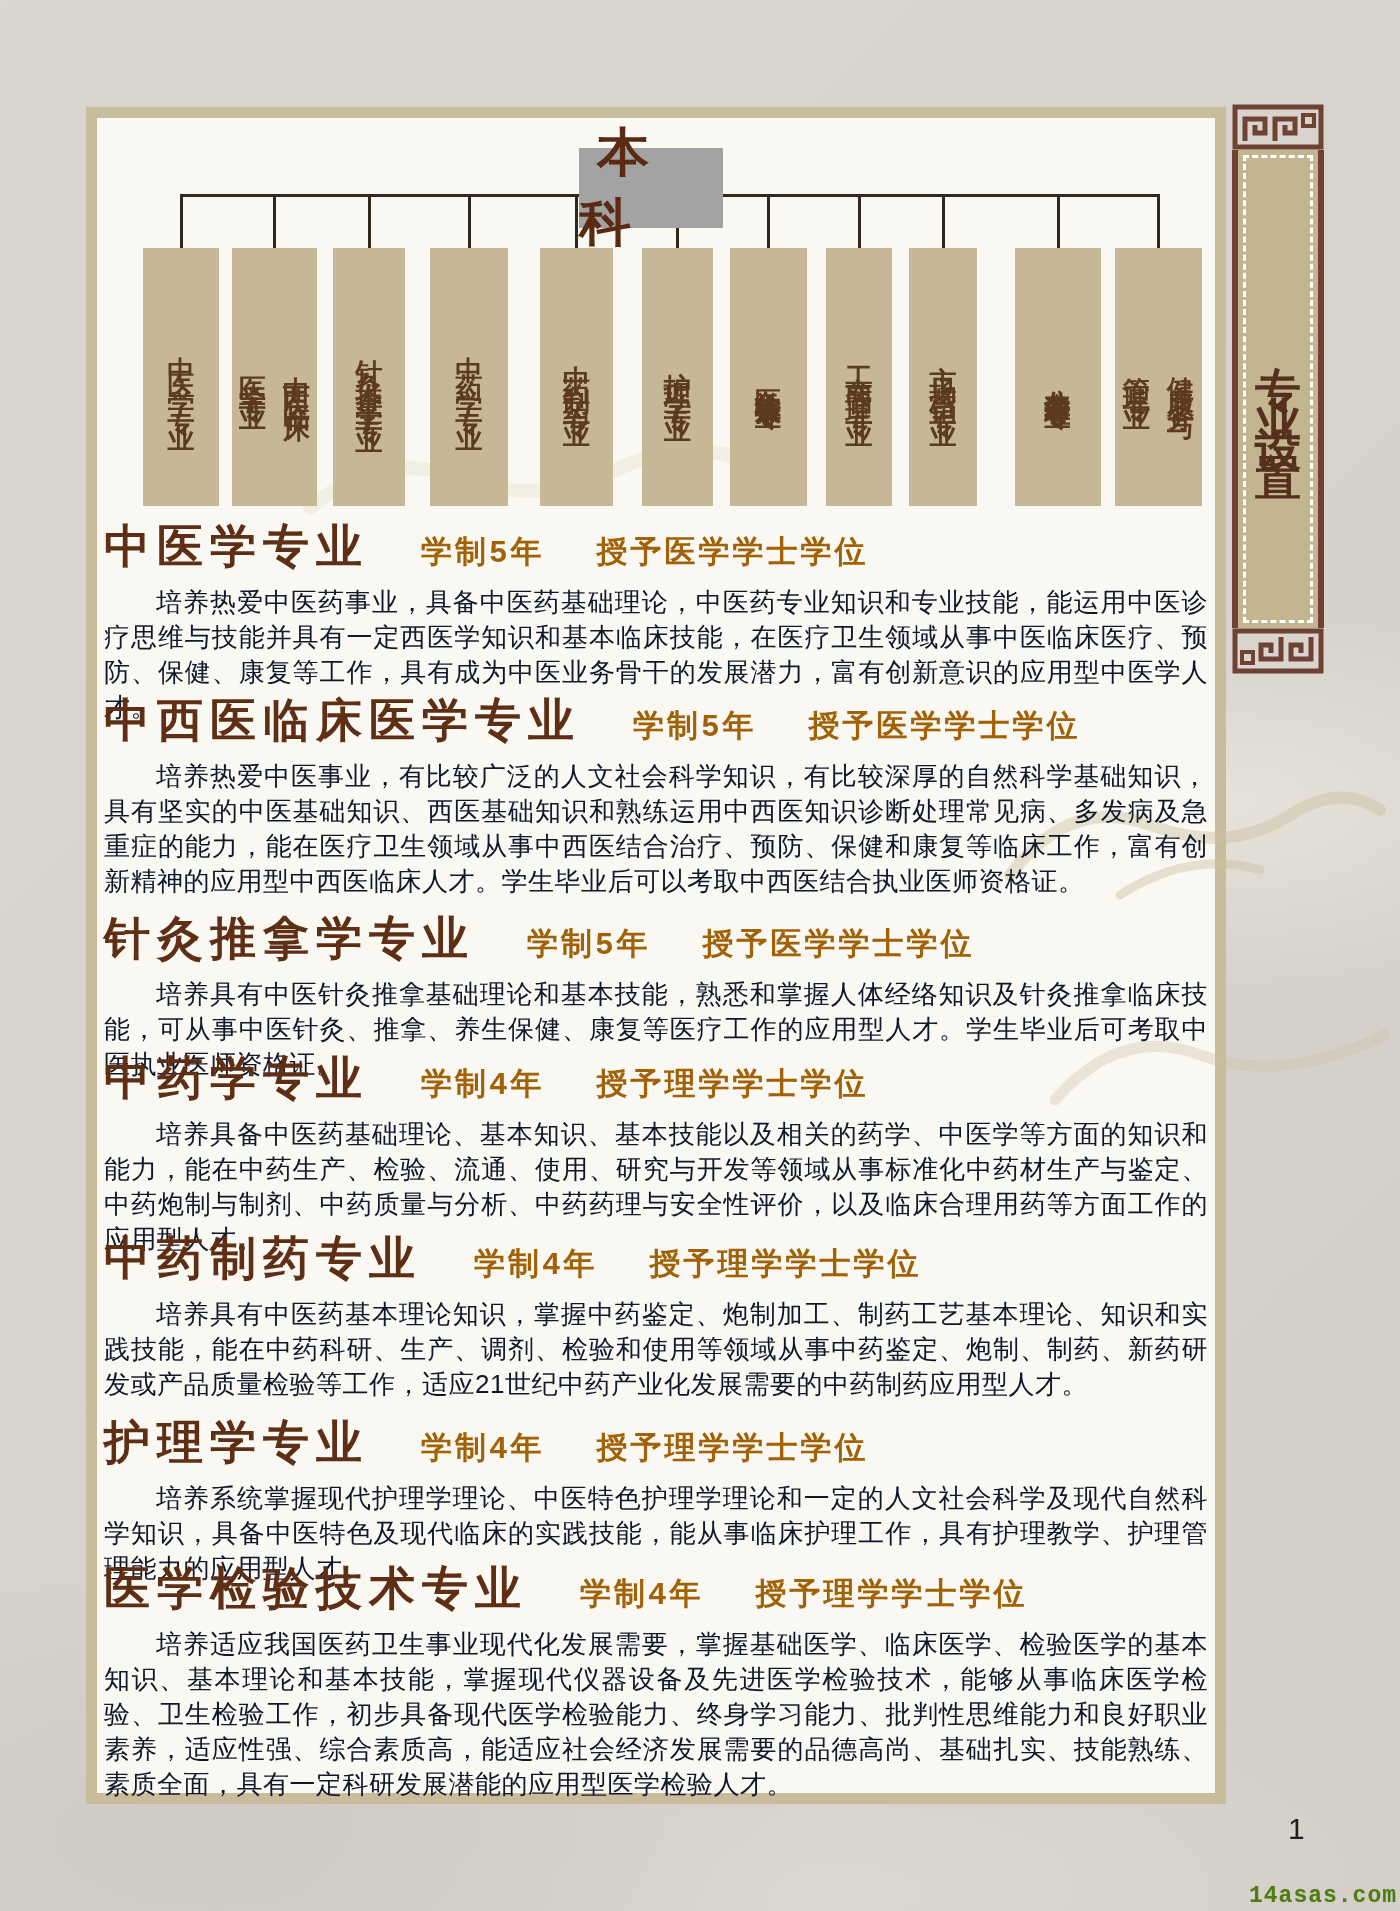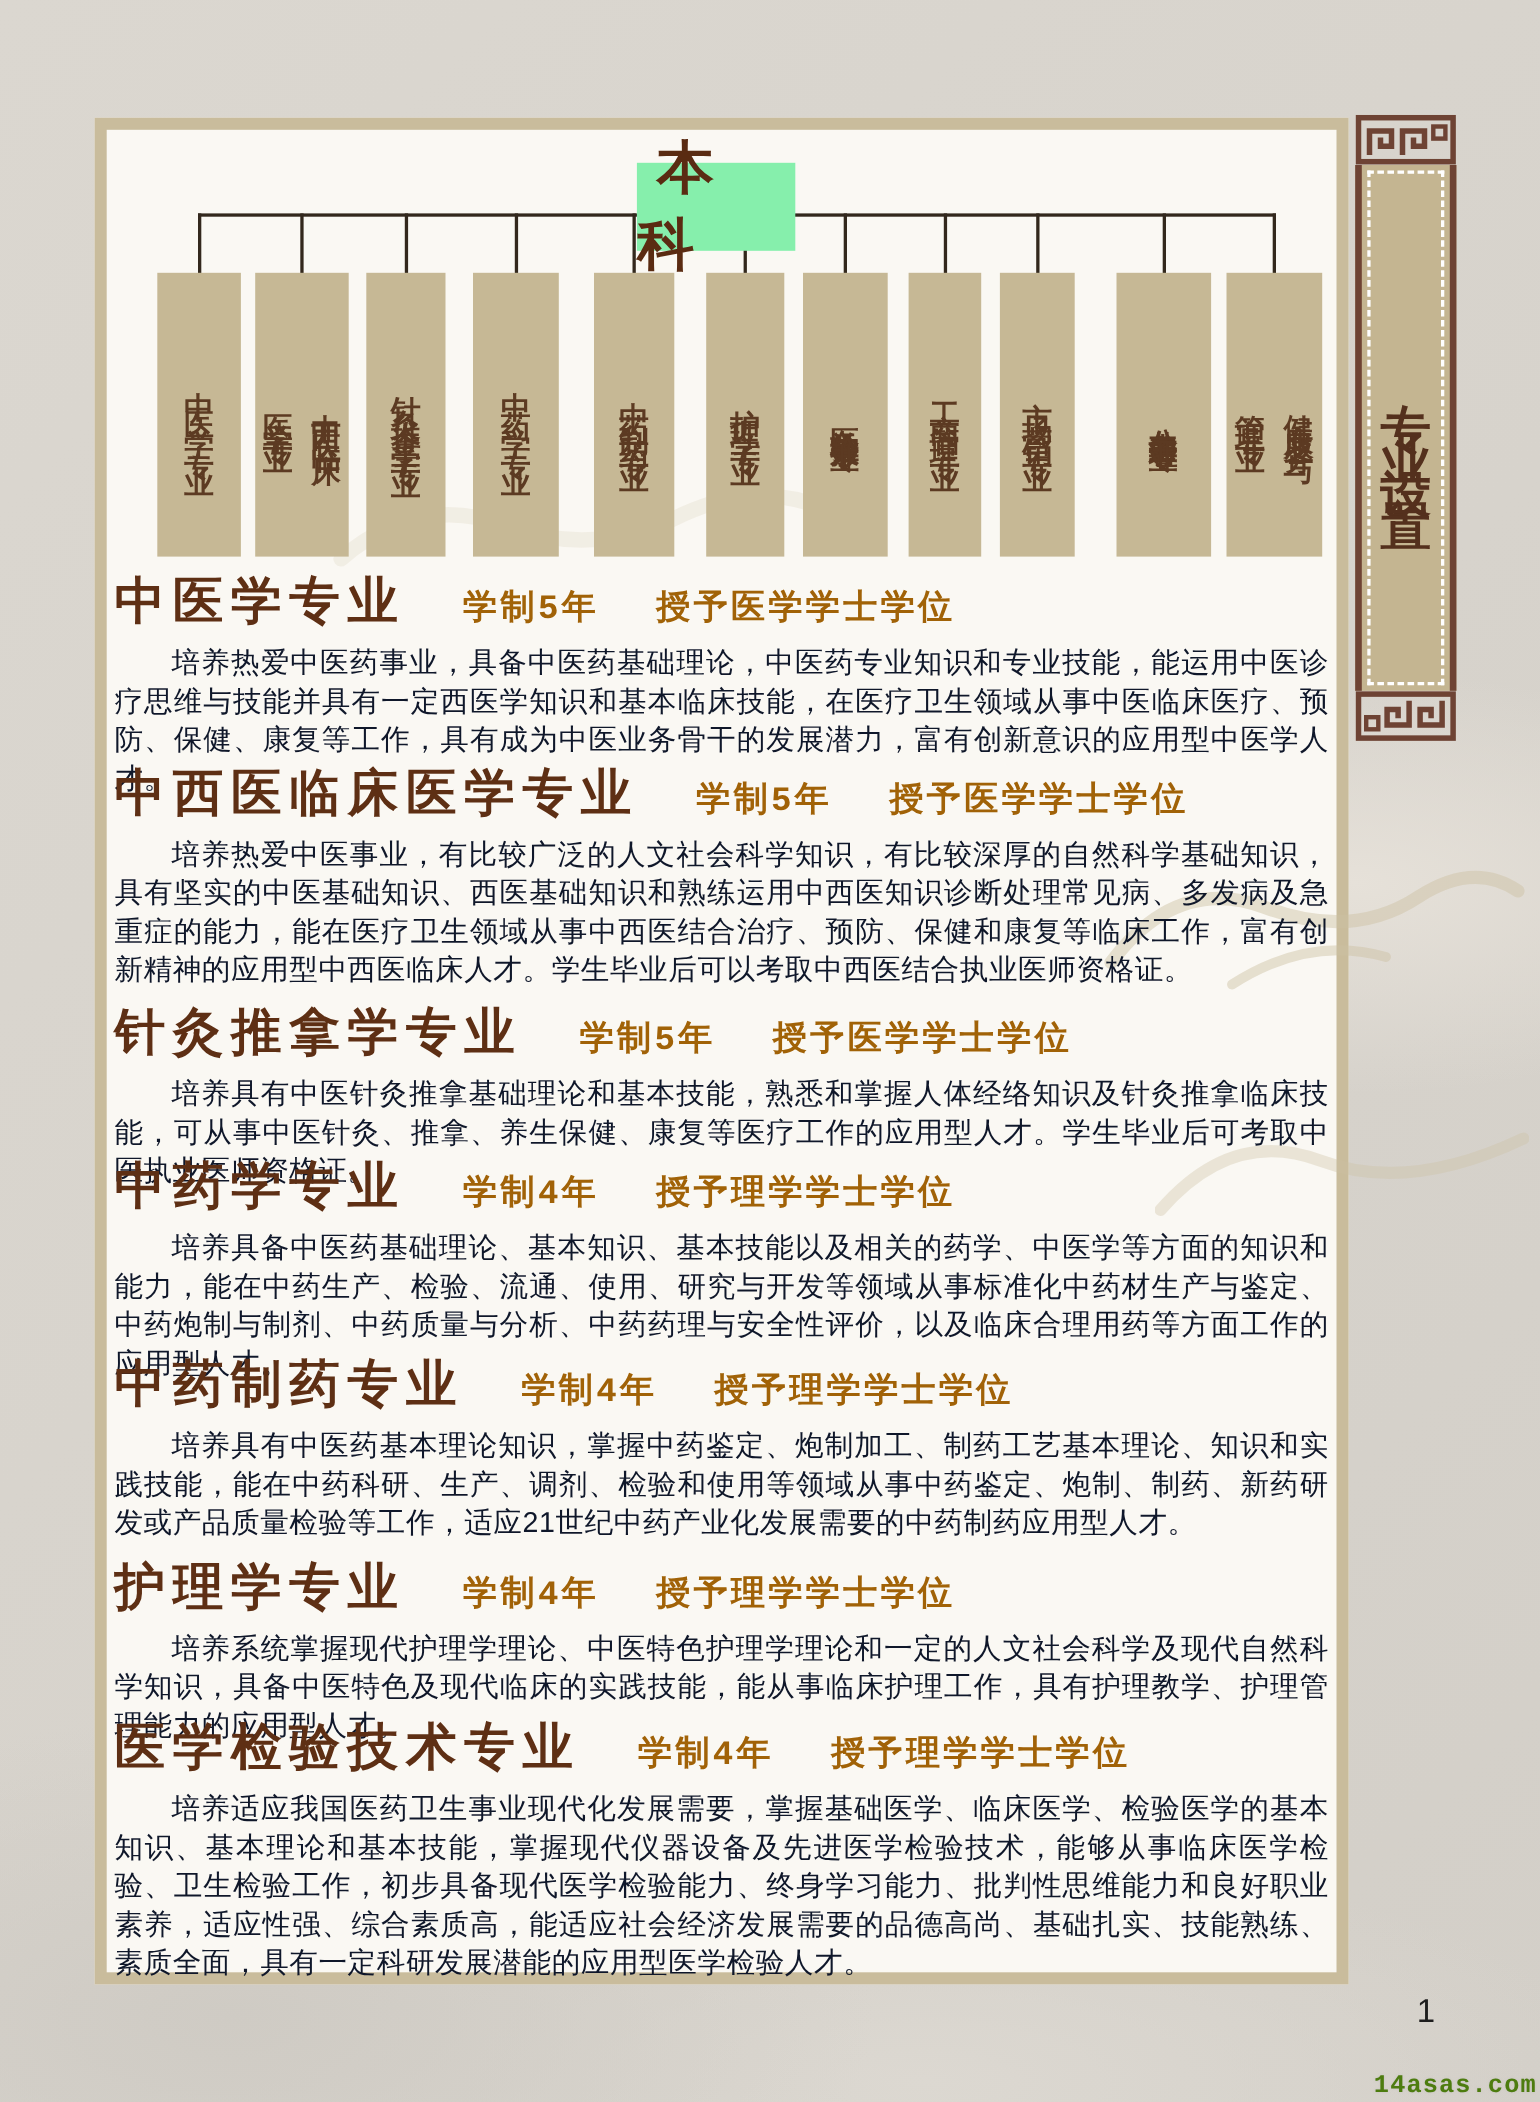--- a/index.html
+++ b/index.html
@@ -24,21 +24,21 @@
     box-sizing:border-box;border:11px solid #c9bc9c;
     background:#faf8f3;
   }
 
   
   .org-chart{position:absolute;left:0;top:0;width:1400px;height:520px;}
   .h-line{position:absolute;left:180px;top:194px;width:980px;height:3px;background:#33281d;}
   .v-stub{position:absolute;top:194px;width:3px;height:55px;background:#33281d;}
   .root-box{
     position:absolute;left:579px;top:148px;width:144px;height:80px;
-    background:#86efac;display:flex;align-items:center;justify-content:center;
+    background:#a3a3a3;display:flex;align-items:center;justify-content:center;
     color:#5a2b12;font-size:52px;font-weight:bold;letter-spacing:18px;text-indent:18px;
     font-family:"Liberation Serif",serif;
   }
   .major-box{
     position:absolute;top:248px;height:258px;background:#c6b895;
     display:flex;align-items:center;justify-content:center;box-sizing:border-box;
   }
   .vtext{
     writing-mode:vertical-rl;text-orientation:upright;white-space:pre-line;
     color:#5c3a22;font-size:27px;font-weight:600;line-height:44px;

